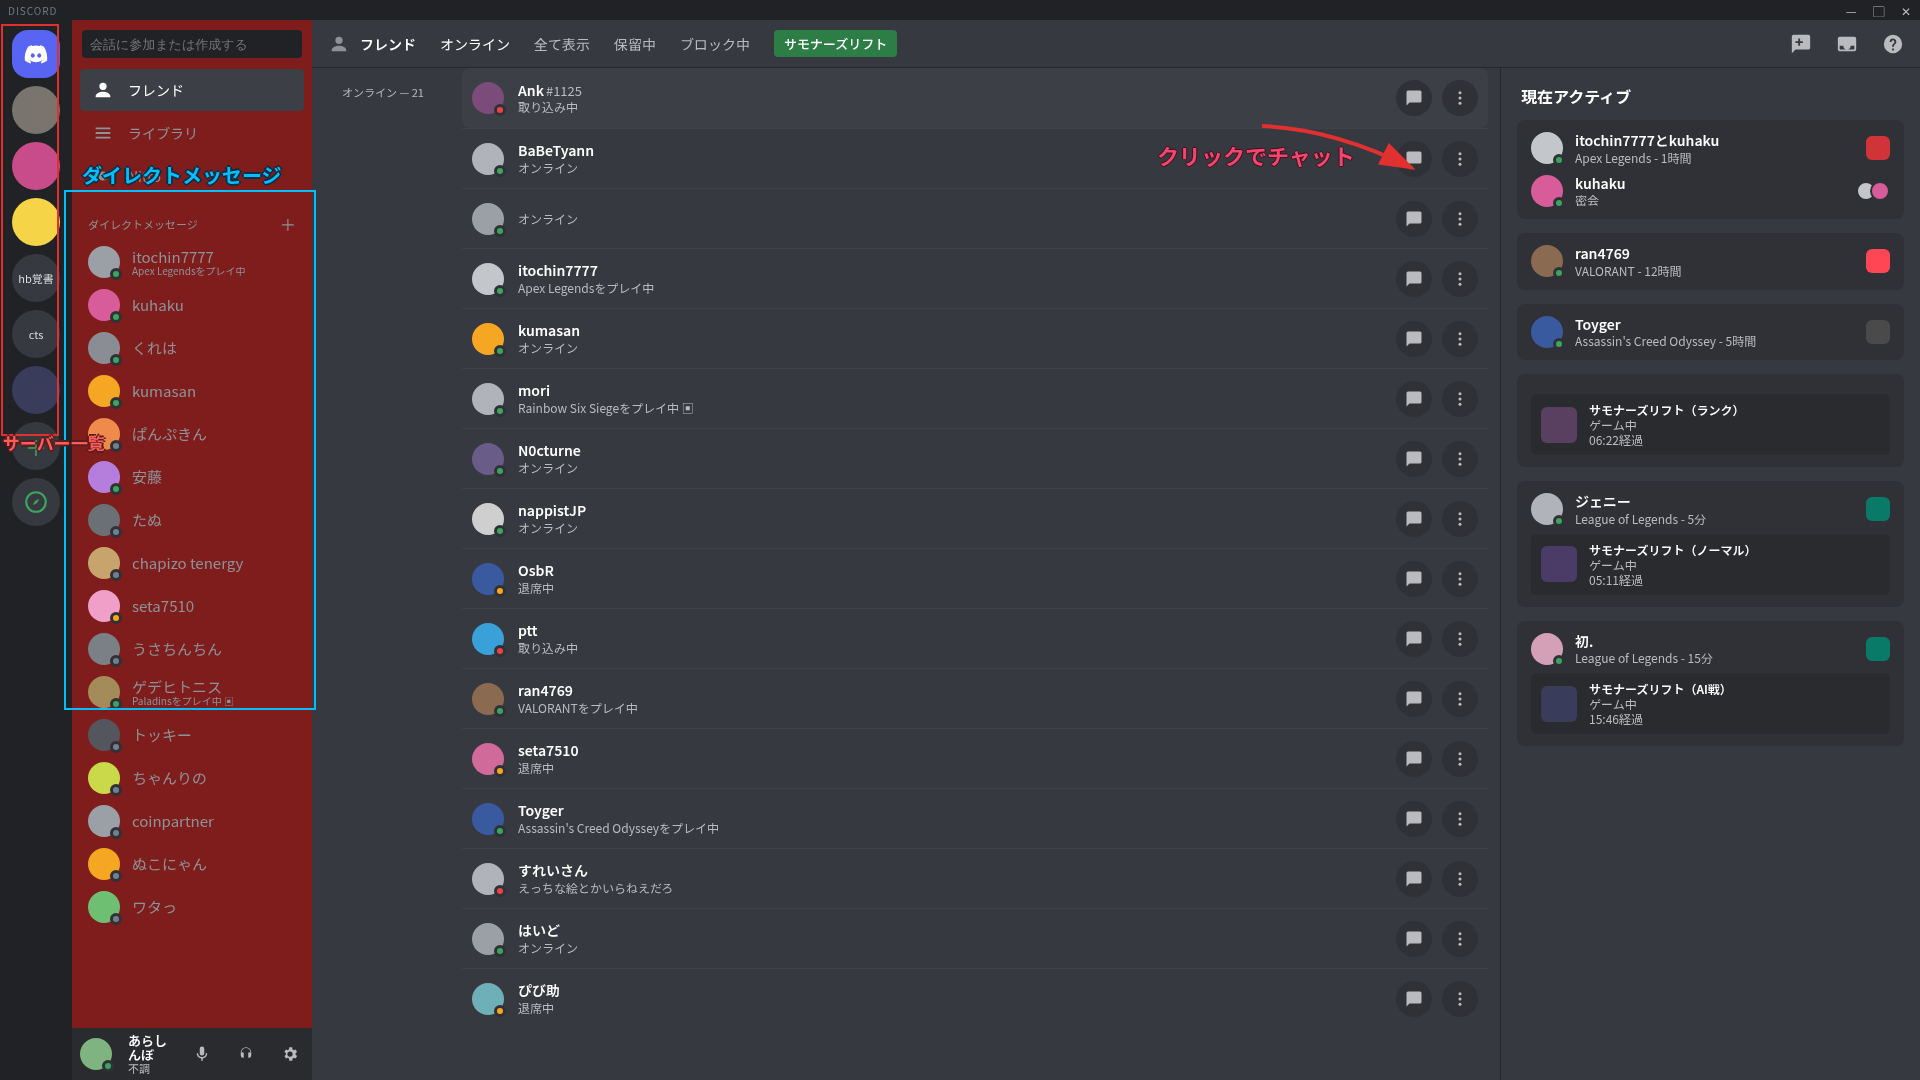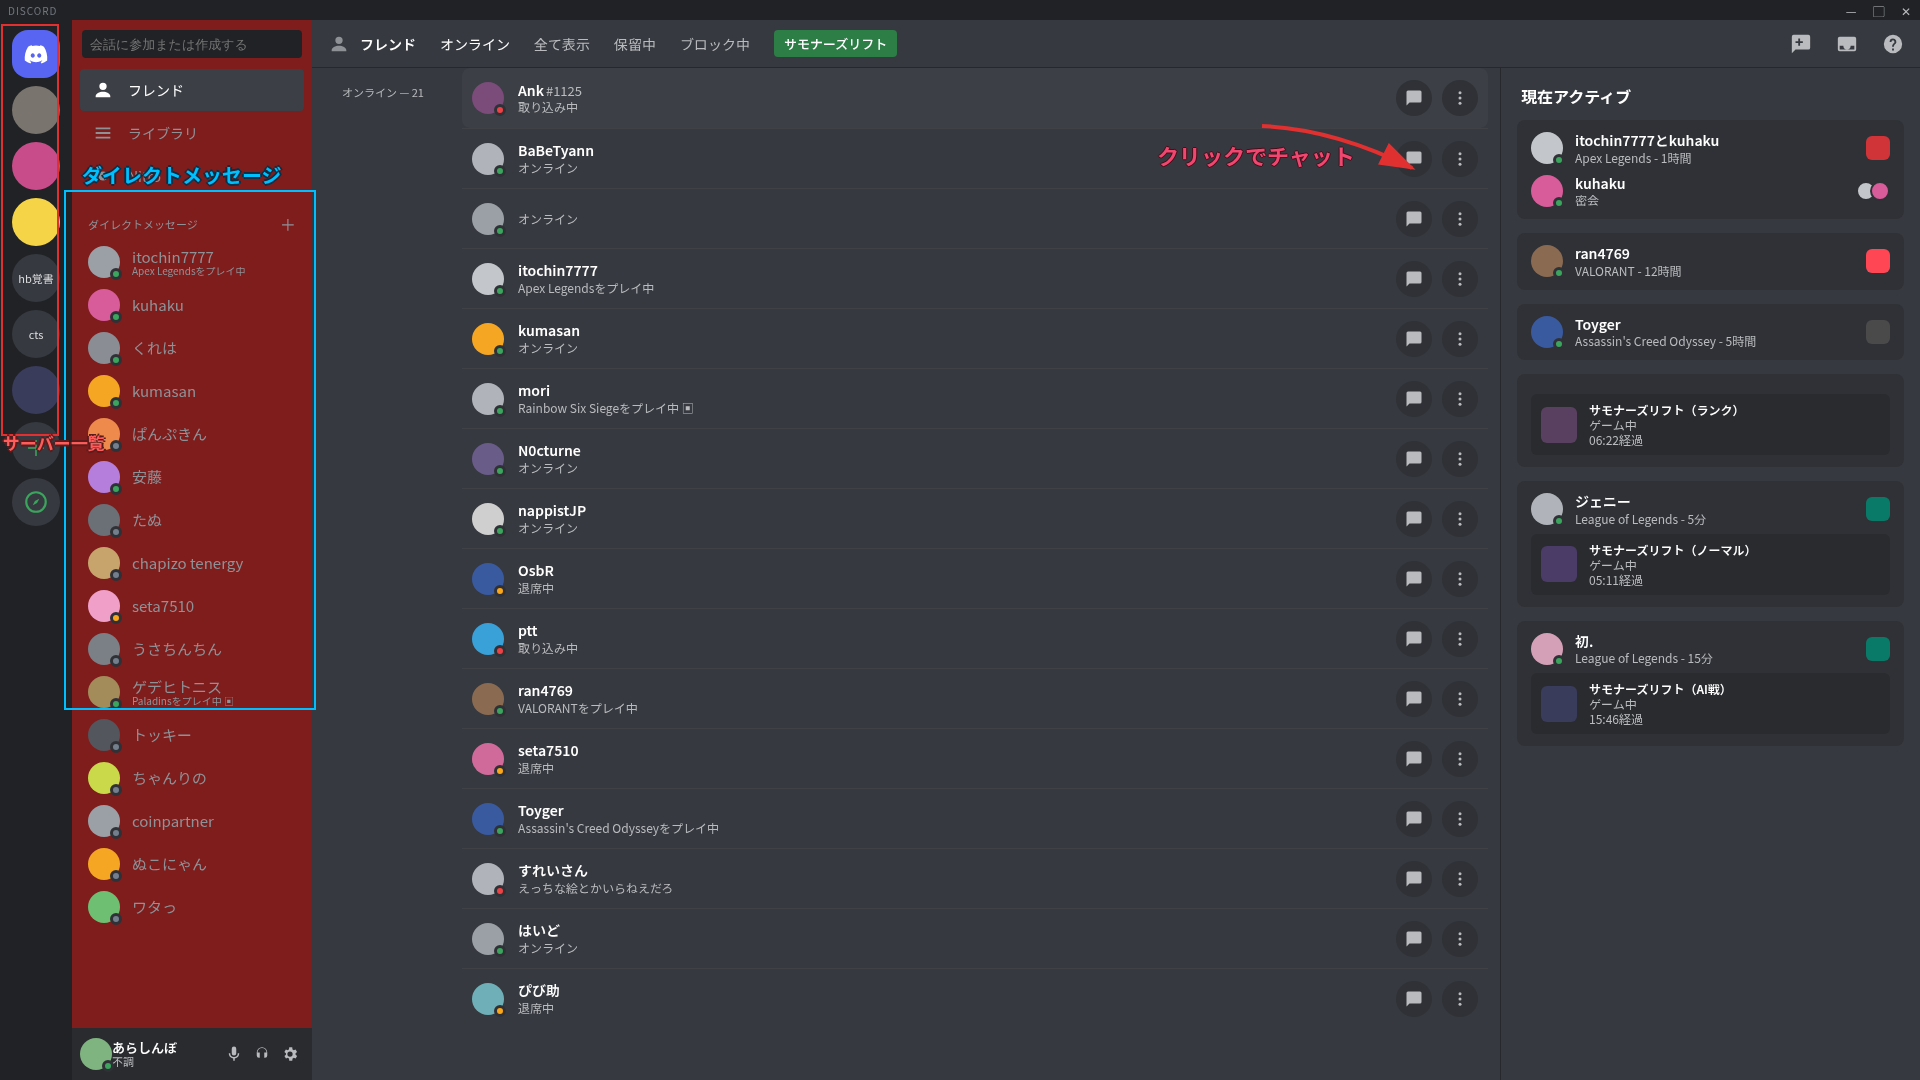--- a/index.html
+++ b/index.html
@@ -106,21 +106,21 @@
 .dm-item .name { font-size:15px; }
 .dm-item .sub { font-size:10px; color:#8e9297; }
 .status-dot {
   position:absolute; right:-2px; bottom:-2px; width:12px; height:12px;
   border-radius:50%; border:3px solid #2f3136;
 }
 .st-online{background:#3ba55d;} .st-idle{background:#faa81a;}
 .st-dnd{background:#ed4245;} .st-offline{background:#747f8d;}
 .user-panel {
   height:52px; background:#292b2f; display:flex; align-items:center;
-  padding:0 8px; gap:0;
+  padding:0 8px; gap:16px;
 }
 .user-panel .avatar{width:32px;height:32px;border-radius:50%;position:relative;flex:none;}
 .user-panel .uinfo{flex:1;line-height:1.1;}
 .user-panel .uname{font-size:13px;color:#fff;font-weight:600;}
 .user-panel .usub{font-size:11px;color:#b9bbbe;}
 .user-panel .ubtn{width:28px;height:28px;display:flex;align-items:center;justify-content:center;color:#b9bbbe;cursor:pointer;}
 .user-panel .ubtn svg{width:18px;height:18px;fill:currentColor;}
 
 .main { flex:1; background:#36393f; display:flex; flex-direction:column; }
 .topbar {

